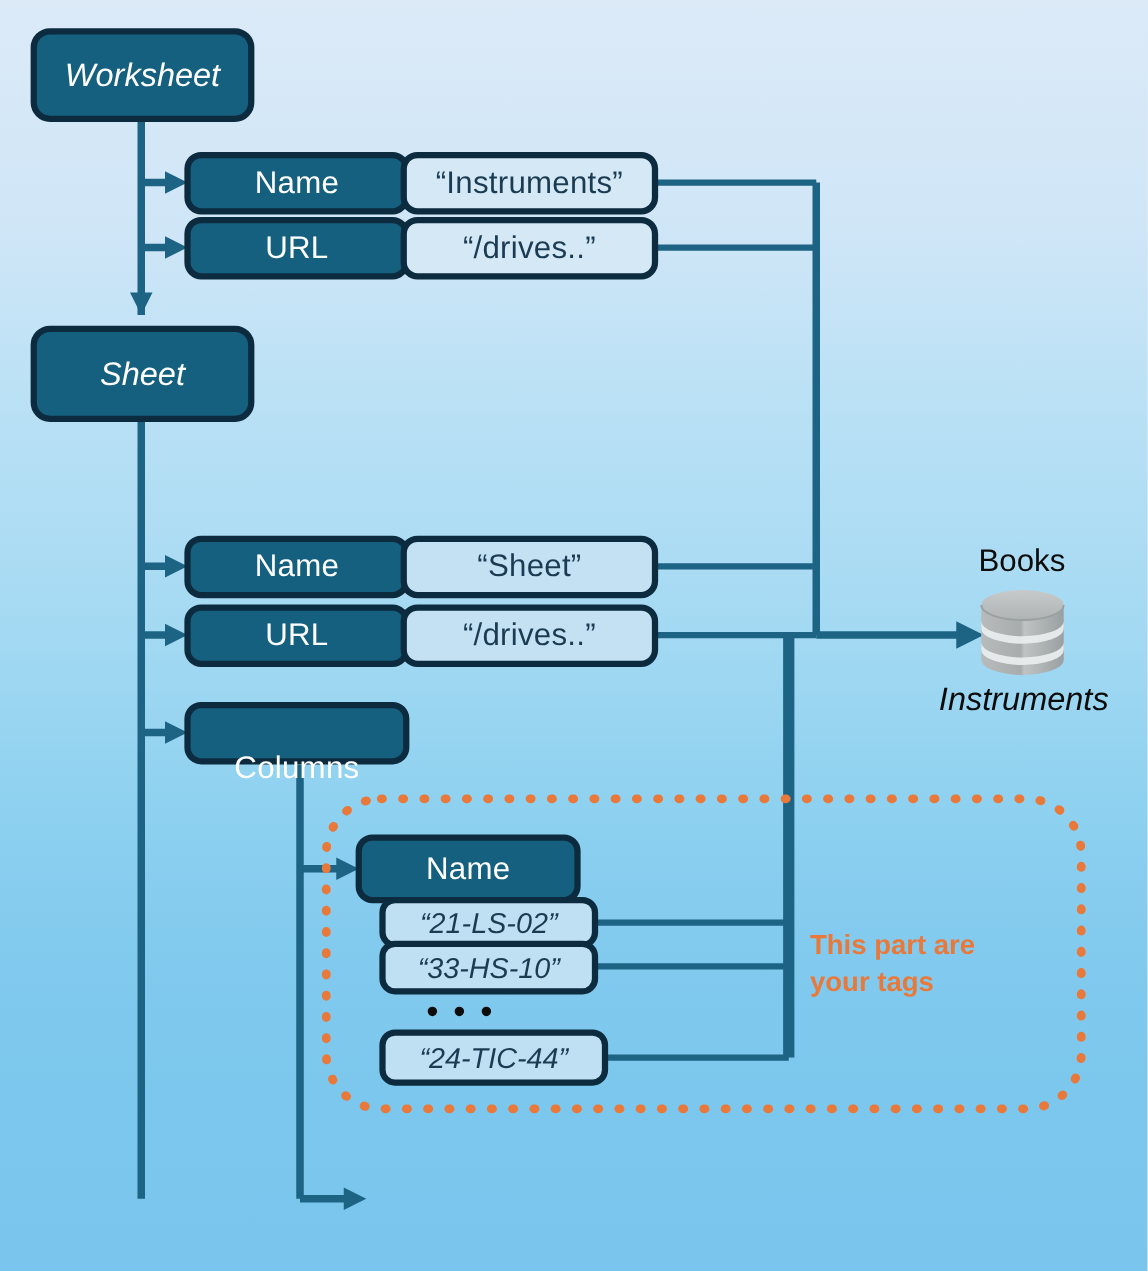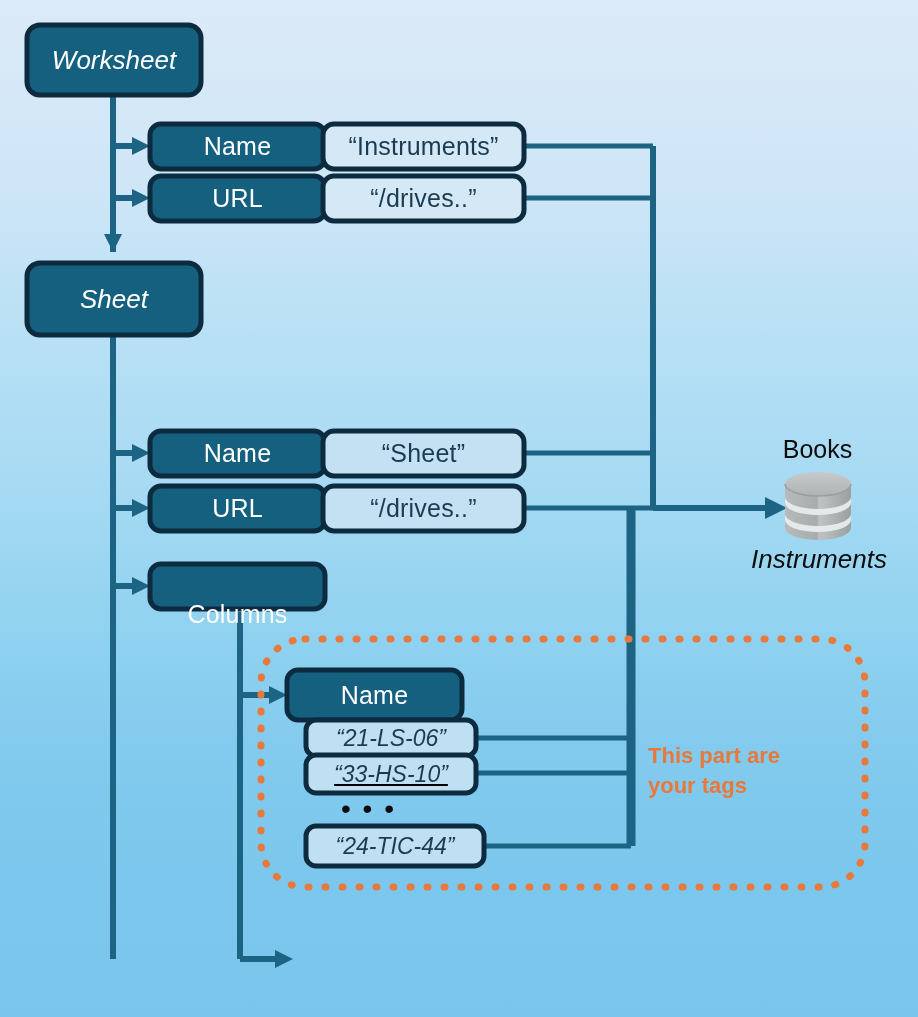--- a/index.html
+++ b/index.html
@@ -228,23 +228,23 @@
 
   <div class="lbl" style="left:150px;top:564px;width:175px;height:45px;margin-top:28px;">
     <span class="pill-text dark">Columns</span>
   </div>
 
   <div class="lbl" style="left:287px;top:670px;width:175px;height:50px;">
     <span class="pill-text dark">Name</span>
   </div>
 
   <div class="lbl" style="left:306px;top:720px;width:170px;height:36px;">
-    <span class="tag-text">“21-LS-06”</span>
-  </div>
-  <div class="lbl" style="left:306px;top:755px;width:170px;height:38px;text-decoration:underline;">
+    <span class="tag-text">“21-LS-02”</span>
+  </div>
+  <div class="lbl" style="left:306px;top:755px;width:170px;height:38px;">
     <span class="tag-text">“33-HS-10”</span>
   </div>
   <div class="lbl" style="left:306px;top:826px;width:178px;height:40px;">
     <span class="tag-text">“24-TIC-44”</span>
   </div>
 
   <div class="lbl" style="left:306px;top:793px;width:125px;height:32px;font-size:28px;color:#0c0c0c;letter-spacing:2px;">
     <span>• • •</span>
   </div>
 

